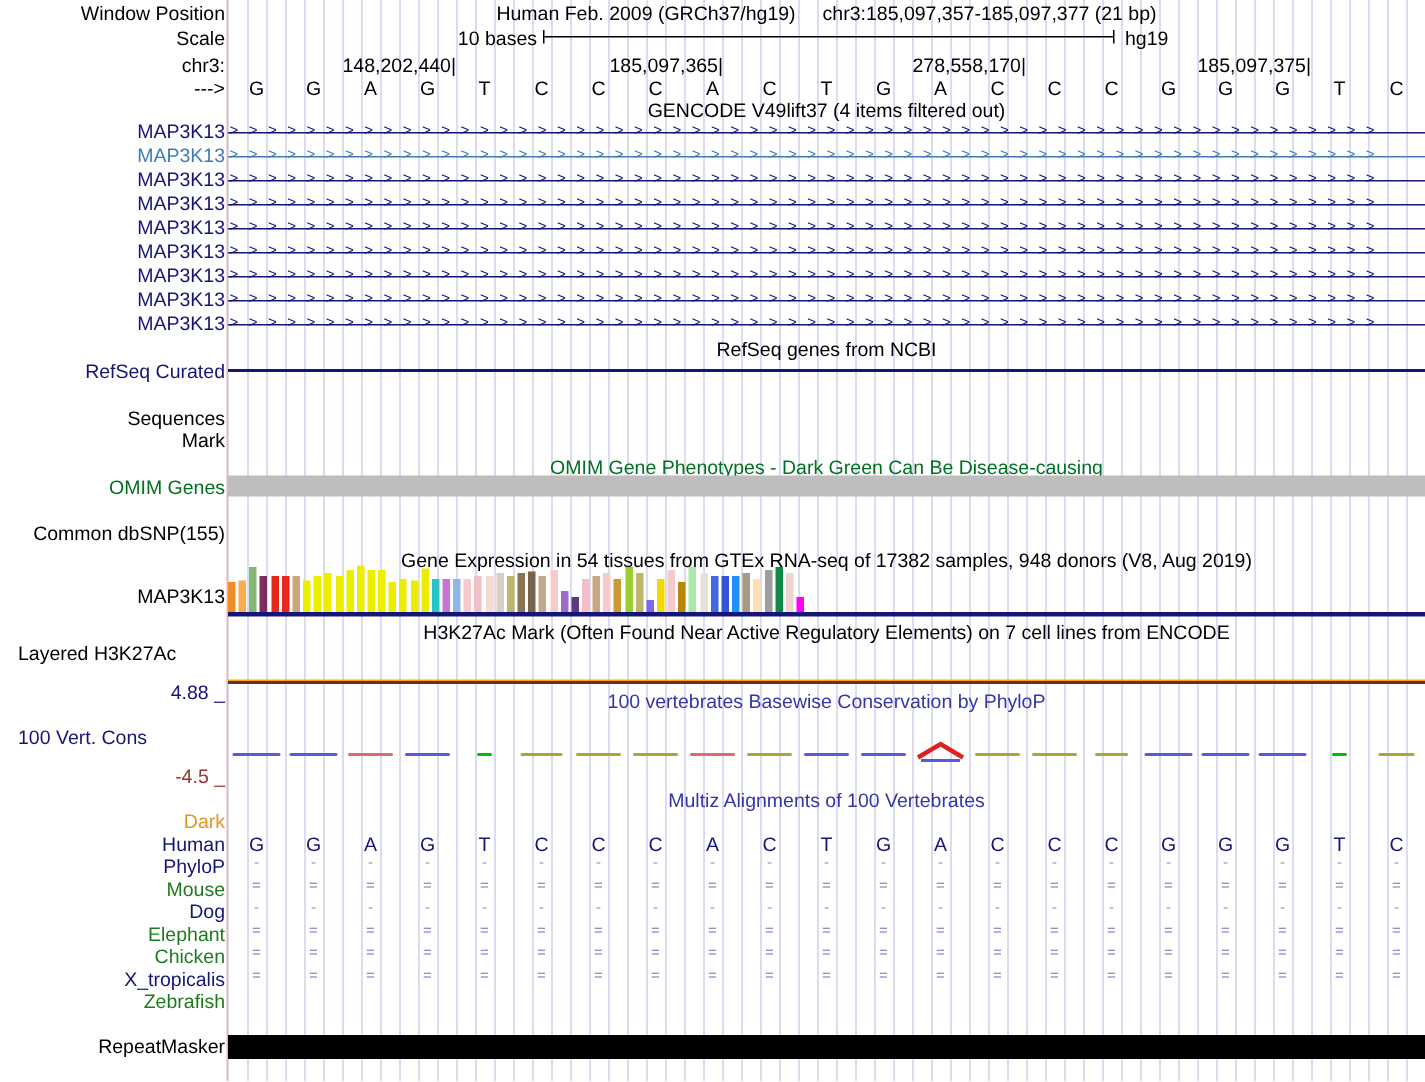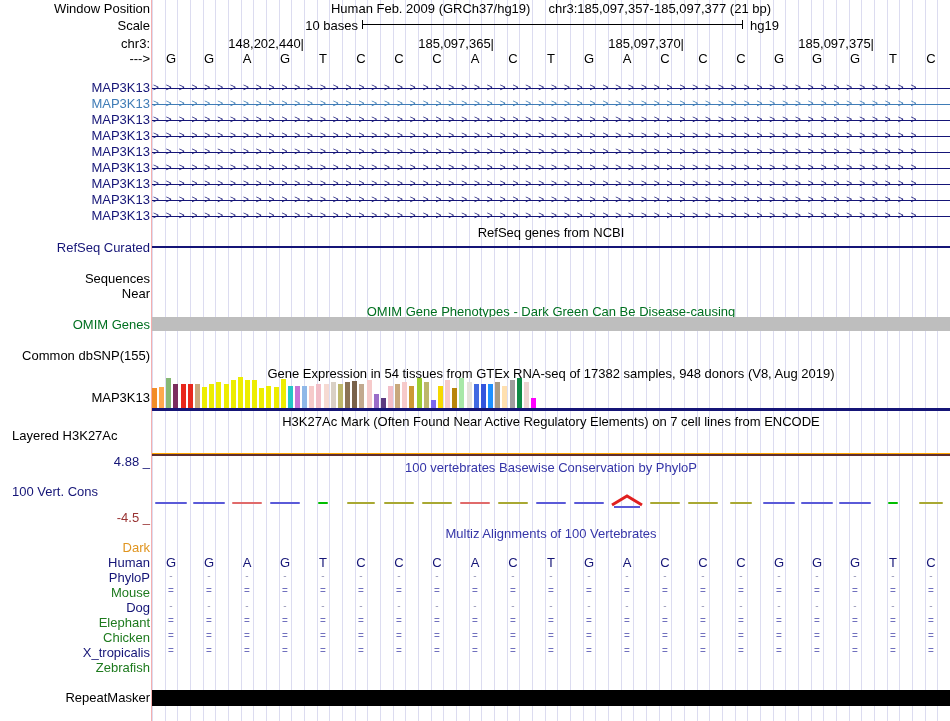--- a/index.html
+++ b/index.html
@@ -43,22 +43,22 @@
   <div class="t-label" style="top:18px">Scale</div>
   <div style="position:absolute;right:592px;top:18px;white-space:nowrap;">10 bases</div>
   <div class="ruler">
       <div class="ruler-line"></div>
     </div>
   <div style="position:absolute;left:750px;top:18px;">hg19</div>
 
   <div class="t-label" style="top:36px">chr3:</div>
   <div id="coord-row">
       <div class="coord" style="right: 646px;">148,202,440|</div>
-      <div class="coord" style="right: 456px; padding-left: 47px;">185,097,365|</div>
-      <div class="coord" style="right: 266px;">185,097,370|</div>
+      <div class="coord" style="right: 468px; padding-left: 47px;">185,097,365|</div>
+      <div class="coord" style="right: 266px;">278,558,170|</div>
       <div class="coord" style="right: 76px;">185,097,375|</div>
     </div>
 
   <div class="t-label" style="top:51px">---&gt;</div>
   <div class="seq-row" style="top:51px" id="seq-top">
       <span style="color: rgb(0, 0, 0);">G</span>
       <span style="color: rgb(0, 0, 0);">G</span>
       <span style="color: rgb(0, 0, 0);">A</span>
       <span style="color: rgb(0, 0, 0);">G</span>
       <span style="color: rgb(0, 0, 0);">T</span>
@@ -73,20 +73,21 @@
       <span style="color: rgb(0, 0, 0);">C</span>
       <span style="color: rgb(0, 0, 0);">C</span>
       <span style="color: rgb(0, 0, 0);">C</span>
       <span style="color: rgb(0, 0, 0);">G</span>
       <span style="color: rgb(0, 0, 0);">G</span>
       <span style="color: rgb(0, 0, 0);">G</span>
       <span style="color: rgb(0, 0, 0);">T</span>
       <span style="color: rgb(0, 0, 0);">C</span>
     </div>
 
+  <div class="t-title" style="top:66px">GENCODE V49lift37 (4 items filtered out)</div>
   <div id="gencode-rows">
       <div class="t-label" style="top: 80px; color: rgb(21, 21, 119);">MAP3K13</div>
       <div class="gene-line" style="top: 88px; background: rgb(21, 21, 119);"></div>
       <div class="gene-arrows" style="top: 82px; color: rgb(21, 21, 119);">&gt;&gt;&gt;&gt;&gt;&gt;&gt;&gt;&gt;&gt;&gt;&gt;&gt;&gt;&gt;&gt;&gt;&gt;&gt;&gt;&gt;&gt;&gt;&gt;&gt;&gt;&gt;&gt;&gt;&gt;&gt;&gt;&gt;&gt;&gt;&gt;&gt;&gt;&gt;&gt;&gt;&gt;&gt;&gt;&gt;&gt;&gt;&gt;&gt;&gt;&gt;&gt;&gt;&gt;&gt;&gt;&gt;&gt;&gt;&gt;</div>
       <div class="t-label" style="top: 96px; color: rgb(63, 124, 182);">MAP3K13</div>
       <div class="gene-line" style="top: 104px; background: rgb(63, 124, 182);"></div>
       <div class="gene-arrows" style="top: 98px; color: rgb(63, 124, 182);">&gt;&gt;&gt;&gt;&gt;&gt;&gt;&gt;&gt;&gt;&gt;&gt;&gt;&gt;&gt;&gt;&gt;&gt;&gt;&gt;&gt;&gt;&gt;&gt;&gt;&gt;&gt;&gt;&gt;&gt;&gt;&gt;&gt;&gt;&gt;&gt;&gt;&gt;&gt;&gt;&gt;&gt;&gt;&gt;&gt;&gt;&gt;&gt;&gt;&gt;&gt;&gt;&gt;&gt;&gt;&gt;&gt;&gt;&gt;&gt;</div>
       <div class="t-label" style="top: 112px; color: rgb(21, 21, 119);">MAP3K13</div>
       <div class="gene-line" style="top: 120px; background: rgb(21, 21, 119);"></div>
       <div class="gene-arrows" style="top: 114px; color: rgb(21, 21, 119);">&gt;&gt;&gt;&gt;&gt;&gt;&gt;&gt;&gt;&gt;&gt;&gt;&gt;&gt;&gt;&gt;&gt;&gt;&gt;&gt;&gt;&gt;&gt;&gt;&gt;&gt;&gt;&gt;&gt;&gt;&gt;&gt;&gt;&gt;&gt;&gt;&gt;&gt;&gt;&gt;&gt;&gt;&gt;&gt;&gt;&gt;&gt;&gt;&gt;&gt;&gt;&gt;&gt;&gt;&gt;&gt;&gt;&gt;&gt;&gt;</div>
@@ -108,21 +109,21 @@
       <div class="t-label" style="top: 208px; color: rgb(21, 21, 119);">MAP3K13</div>
       <div class="gene-line" style="top: 216px; background: rgb(21, 21, 119);"></div>
       <div class="gene-arrows" style="top: 210px; color: rgb(21, 21, 119);">&gt;&gt;&gt;&gt;&gt;&gt;&gt;&gt;&gt;&gt;&gt;&gt;&gt;&gt;&gt;&gt;&gt;&gt;&gt;&gt;&gt;&gt;&gt;&gt;&gt;&gt;&gt;&gt;&gt;&gt;&gt;&gt;&gt;&gt;&gt;&gt;&gt;&gt;&gt;&gt;&gt;&gt;&gt;&gt;&gt;&gt;&gt;&gt;&gt;&gt;&gt;&gt;&gt;&gt;&gt;&gt;&gt;&gt;&gt;&gt;</div>
     </div>
 
   <div class="t-title" style="top:225px">RefSeq genes from NCBI</div>
   <div class="t-label" style="top:240px;color:#151577">RefSeq Curated</div>
   <div class="hbar" style="top:246px;height:2px;background:#151577"></div>
 
   <div class="t-label" style="top:271px">Sequences</div>
-  <div class="t-label" style="top:286px">Near</div>
+  <div class="t-label" style="top:286px">Mark</div>
 
   <div class="t-title green-title" style="top:304px">OMIM Gene Phenotypes - Dark Green Can Be Disease-causing</div>
   <div class="t-label" style="top:317px;color:#007020">OMIM Genes</div>
   <div class="hbar" style="top:317px;height:14px;background:#bebebe"></div>
 
   <div class="t-label" style="top:348px">Common dbSNP(155)</div>
 
   <div class="t-title" style="top:366px">Gene Expression in 54 tissues from GTEx RNA-seq of 17382 samples, 948 donors (V8, Aug 2019)</div>
   <div class="t-label" style="top:390px">MAP3K13</div>
   <div id="gtex-bars">

